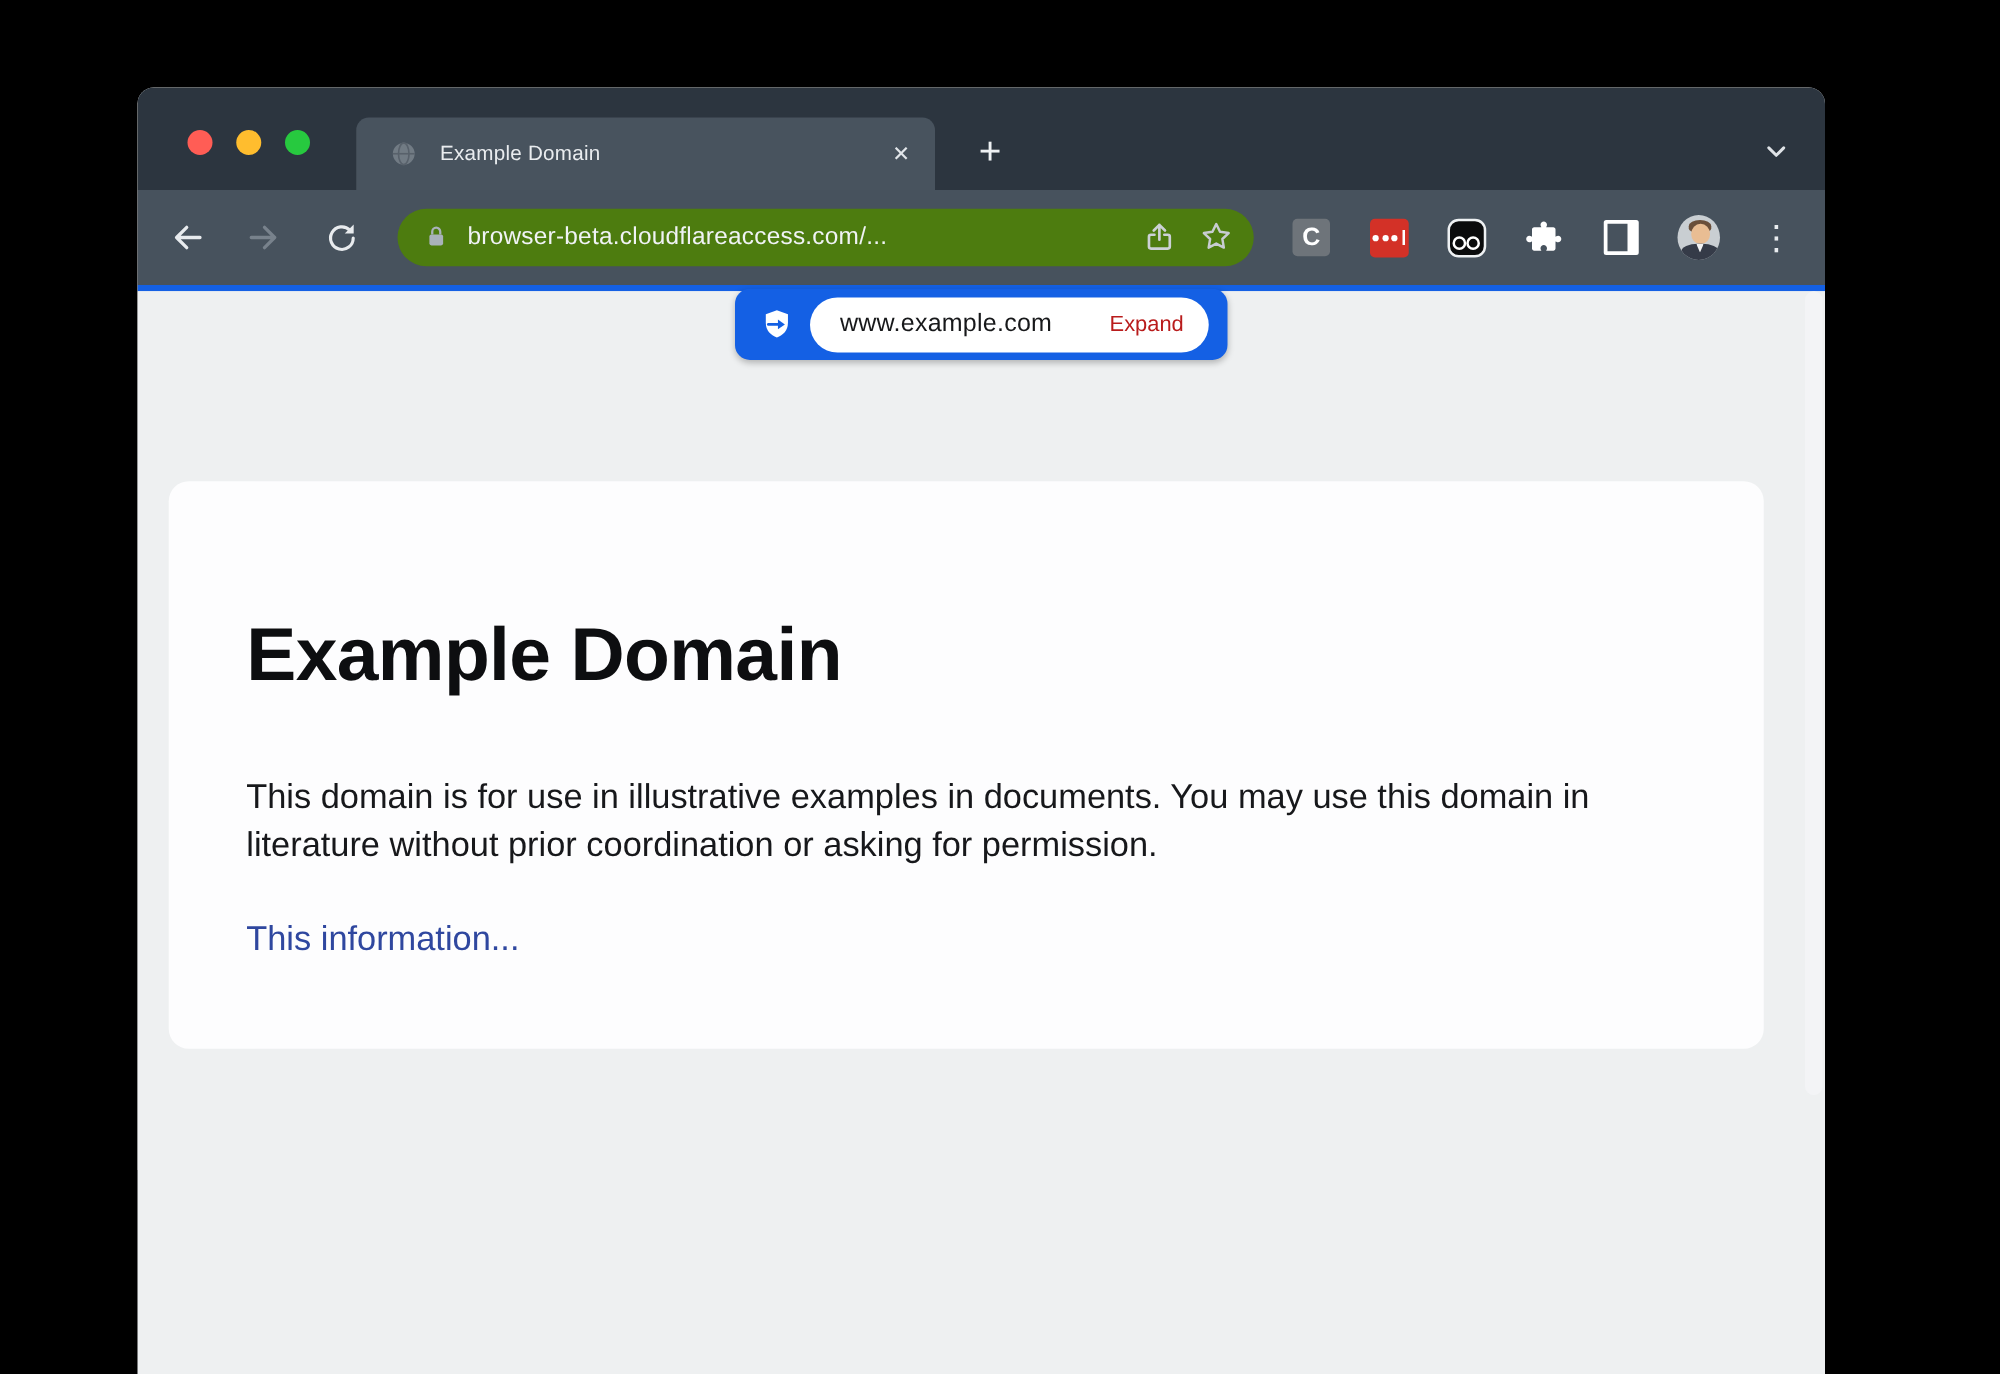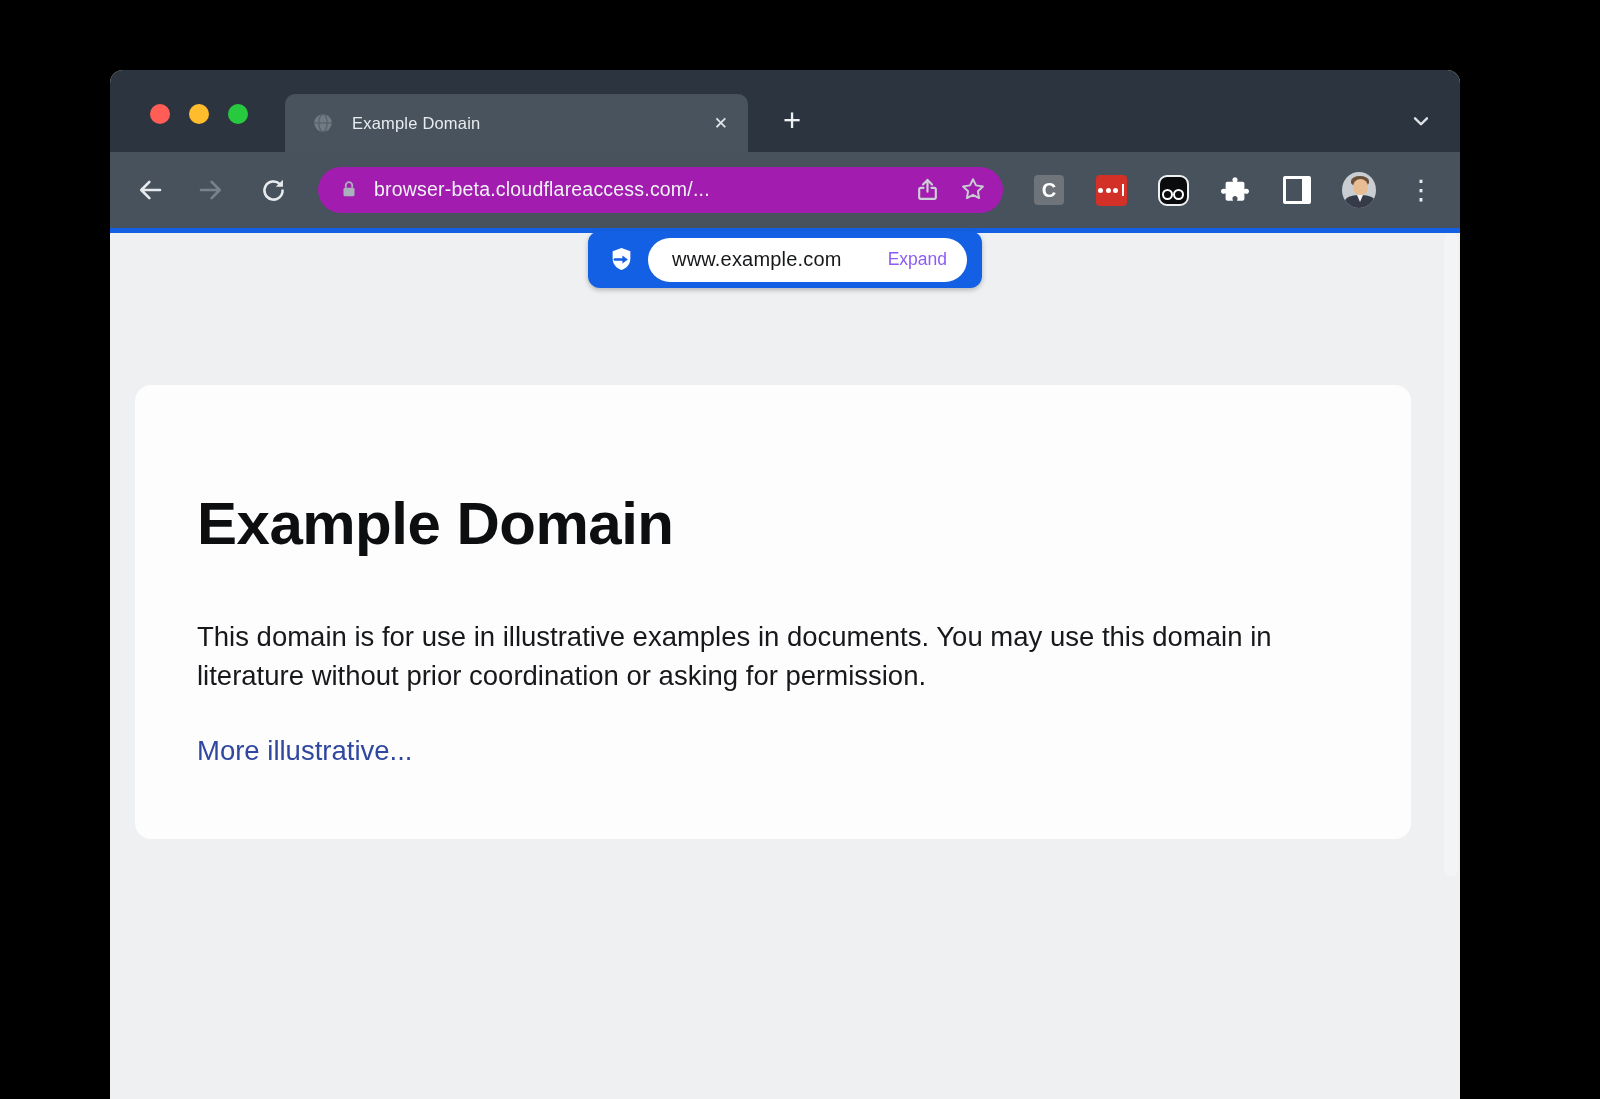--- a/index.html
+++ b/index.html
@@ -19,21 +19,21 @@
   .favicon{width:24px;height:24px;margin-right:17px;opacity:.85;flex:none;display:flex}
   .tab-title{flex:1;color:#e9ecef;font-size:16.5px;letter-spacing:.2px;white-space:nowrap;overflow:hidden}
   .tab-close{color:#e2e6ea;font-size:17px;line-height:1;cursor:default;padding:4px}
   .newtab{position:absolute;left:659px;top:28px;width:46px;height:46px;border:0;background:transparent;color:#eef1f3;font-size:31px;font-weight:300;line-height:44px;text-align:center}
   .strip-chevron{position:absolute;right:26px;top:38px;display:flex}
 
   
   .toolbar{height:76px;background:#47525d;display:flex;align-items:center}
   .navbtn{width:44px;height:44px;display:flex;align-items:center;justify-content:center;flex:none}
   .navbtn.back{margin-left:18px}.navbtn.fwd{margin-left:17px}.navbtn.reload{margin-left:18px}
-  .omnibox{margin-left:23px;width:685px;height:46px;border-radius:23px;background:#a21caf;display:flex;align-items:center;padding:0 14px 2px 20px;flex:none}
+  .omnibox{margin-left:23px;width:685px;height:46px;border-radius:23px;background:#4d7c0f;display:flex;align-items:center;padding:0 14px 2px 20px;flex:none}
   .omni-lock{display:flex;margin-right:14px;flex:none}
   .omni-url{flex:1;color:#f0f3f5;font-size:19.5px;letter-spacing:.2px;white-space:nowrap;overflow:hidden}
   .omni-share{display:flex;margin:0 18px 0 8px;flex:none}
   .omni-star{display:flex;flex:none;margin-right:2px}
   .extrow{display:flex;align-items:center;gap:28px;margin-left:29px}
   .extslot{width:34px;height:34px;display:flex;align-items:center;justify-content:center;flex:none}
   .cbadge{width:30px;height:30px;border-radius:4px;background:#6e747a;color:#fff;font-size:20px;font-weight:700;display:flex;align-items:center;justify-content:center}
   .lastpass{width:31px;height:31px;border-radius:4px;background:var(--lastpass_red);display:flex;align-items:center;justify-content:center;gap:2.5px}
   .lastpass i{width:5px;height:5px;border-radius:50%;background:#fff}
   .lastpass b{width:2.5px;height:12px;background:#fff;margin-left:1px}
@@ -48,21 +48,21 @@
   .avatar .shirt{position:absolute;left:15px;top:23px;width:6px;height:7px;background:#f2f3f4;clip-path:polygon(0 0,100% 0,50% 100%)}
   .kebab{color:#e9ecef;font-size:27px;line-height:1}
 
   
   .blue-strip{height:5px;background:var(--accent_blue)}
   .content{position:relative;height:703px;background:#eef0f1}
   .iso-pill{position:absolute;left:478px;top:-2px;width:394px;height:57px;background:var(--accent_blue);border-radius:12px;display:flex;align-items:center;box-shadow:0 2px 5px rgba(0,0,0,.25)}
   .iso-shield{display:flex;margin-left:20px;flex:none}
   .host-pill{flex:1;height:44px;margin:0 15px 0 13px;background:#fff;border-radius:22px;display:flex;align-items:center;justify-content:space-between;padding:0 20px 0 24px}
   .host-name{color:#17181a;font-size:20px;letter-spacing:.2px}
-  .host-expand{color:#8b5cf6;font-size:17.5px}
+  .host-expand{color:#b91c1c;font-size:17.5px}
 
   
   .card{position:absolute;left:25px;top:152px;width:1276px;height:454px;background:#fdfdfe;border-radius:16px;padding:104px 62px 0}
   .page-h1{font-size:60px;font-weight:700;color:#0d0e10;letter-spacing:-.5px}
   .page-p{margin-top:60px;font-size:27.5px;line-height:1.4;color:#17181b;max-width:1150px}
   .page-a{display:inline-block;margin-top:40px;font-size:27.5px;color:var(--link_blue);text-decoration:none}
   .scrollbar{position:absolute;right:2px;top:0;width:14px;height:643px;border-radius:7px;background:#f3f4f6}
 </style>
 </head>
 <body>
@@ -185,19 +185,19 @@
       </span>
       <div class="host-pill">
         <span class="host-name">www.example.com</span>
         <span class="host-expand">Expand</span>
       </div>
     </div>
 
     <div class="card">
       <h1 class="page-h1">Example Domain</h1>
       <p class="page-p">This domain is for use in illustrative examples in documents. You may use this domain in literature without prior coordination or asking for permission.</p>
-      <a class="page-a" href="#">More illustrative...</a>
+      <a class="page-a" href="#">This information...</a>
     </div>
 
     <div class="scrollbar"></div>
   </div>
 
 </div>
 
 </body></html>

